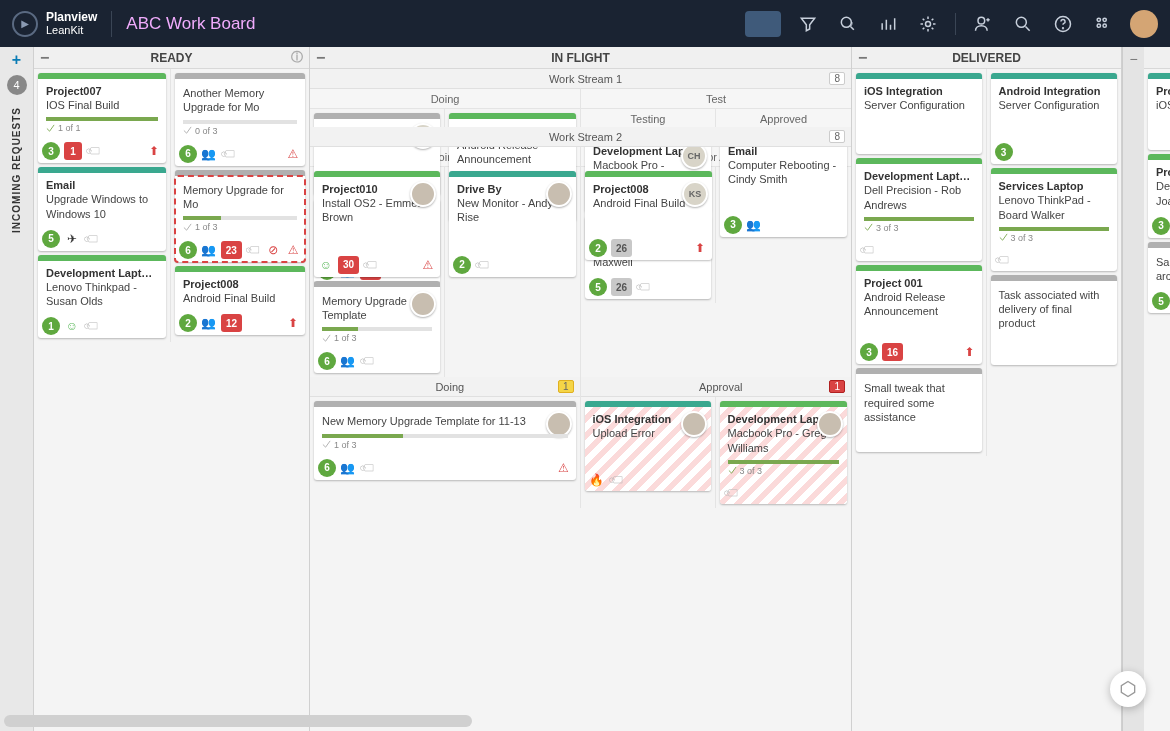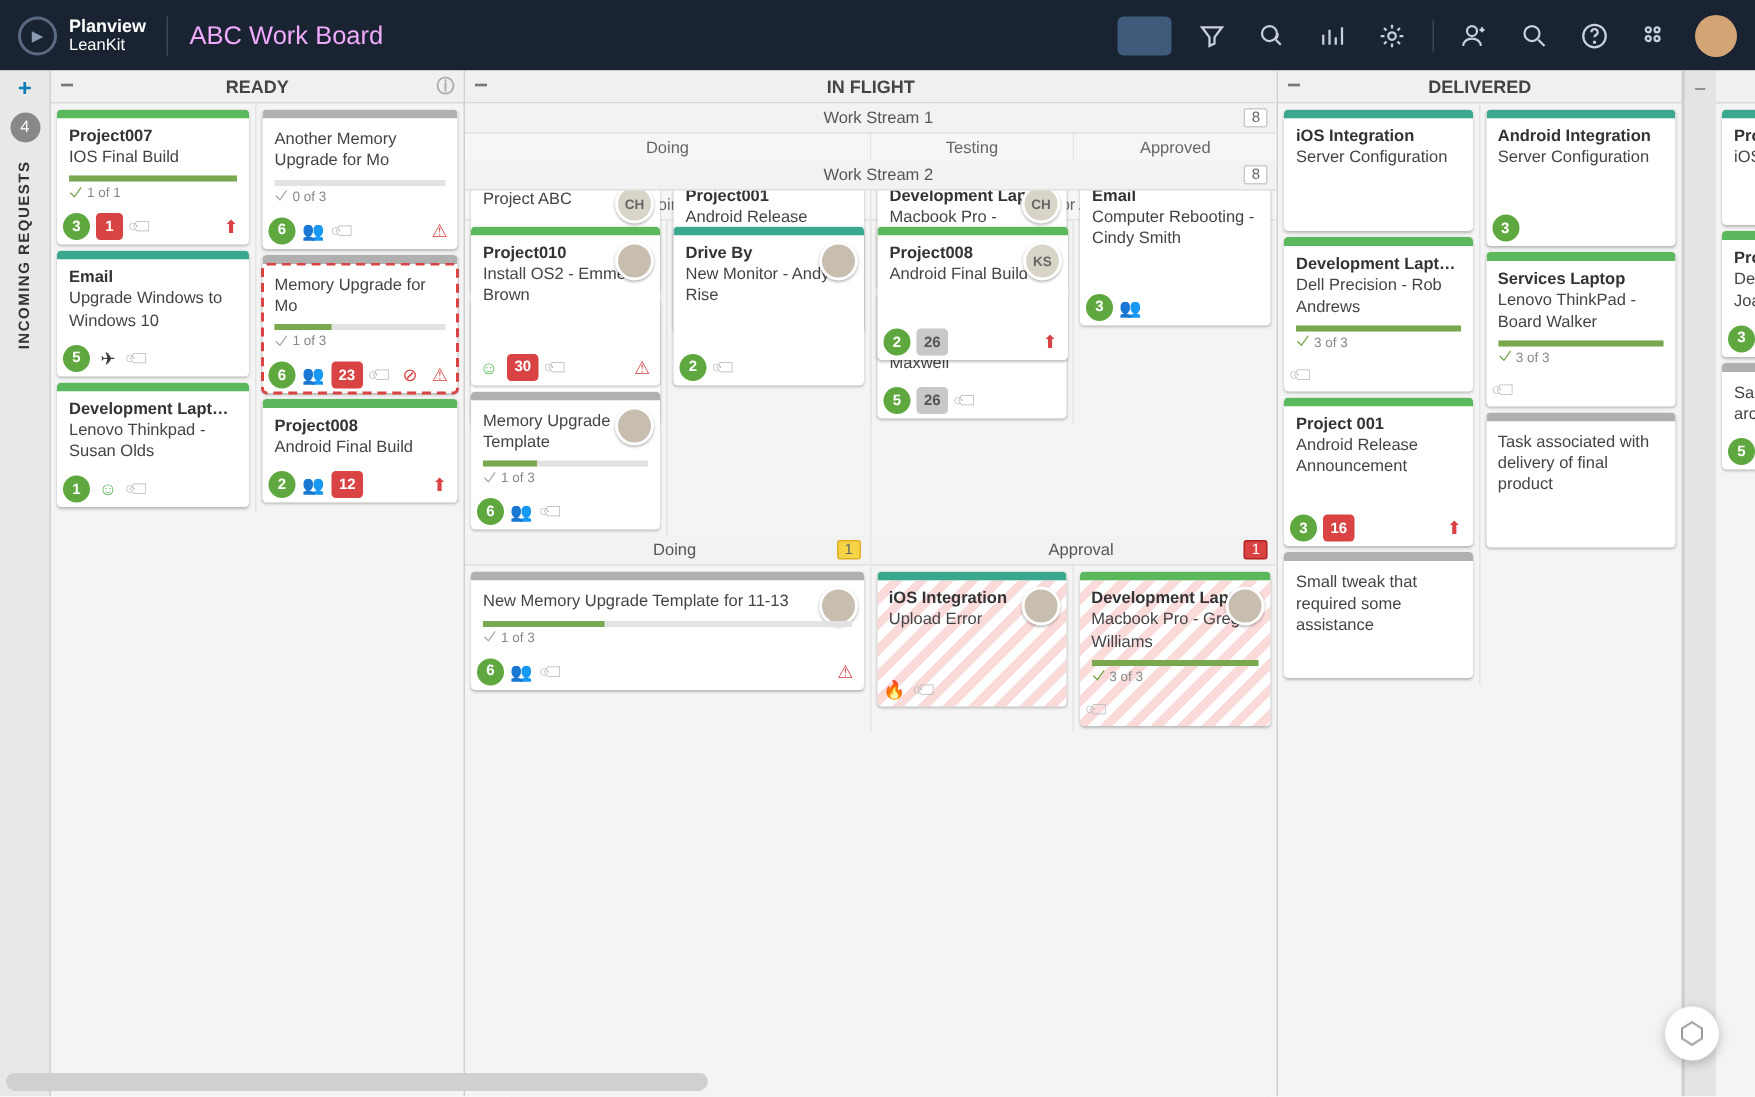--- a/index.html
+++ b/index.html
@@ -320,20 +320,21 @@
               </div>
             </div>
           </div>
         </div>
         <div class="row-cols" style="margin-top:-134px;pointer-events:none">
           <div style="width:135px"></div>
         </div>
 
       </div>
       <div class="sub-col" style="width:271px">
+        <div class="sublane-hd">Test</div>
         <div class="row-cols">
           <div class="sub-col" style="width:135px">
             <div class="sublane-hd">Testing</div>
             <div class="card-area">
               <div class="card green">
                 <div class="badge-avatar txt">CH</div>
                 <div class="title">Development Lapt…</div>
                 <div class="desc">Macbook Pro - Yolanda Weets</div>
                 <div class="progress">
                     <div class="fill" style="width:100%"></div>

